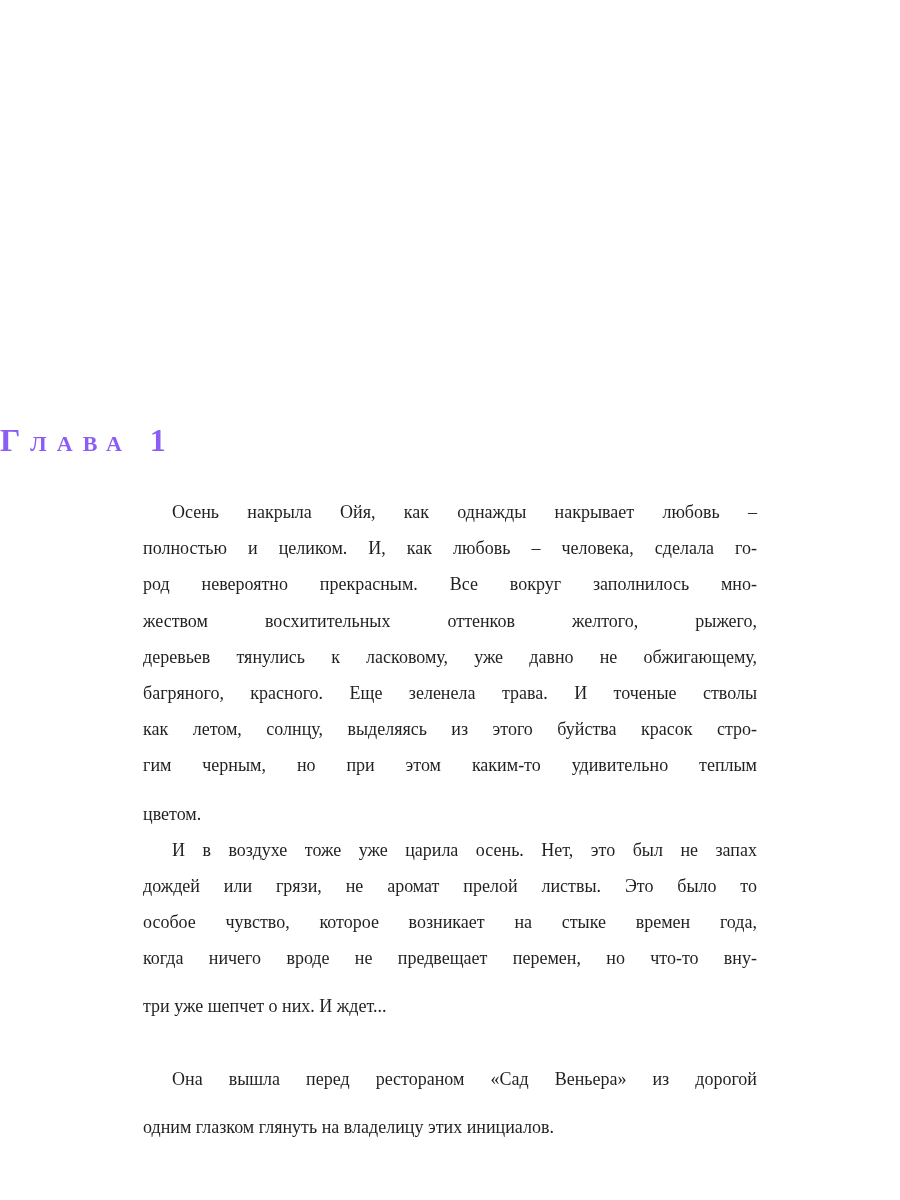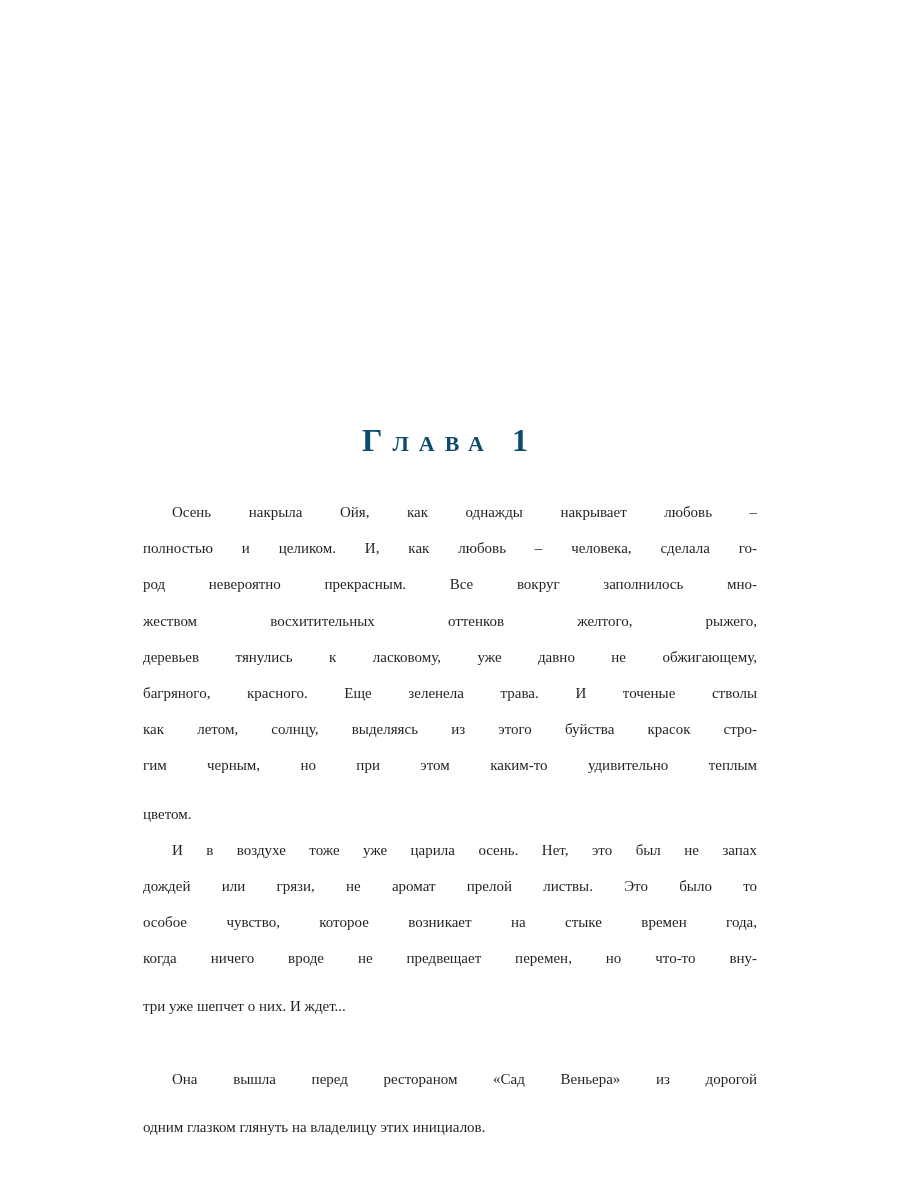--- a/index.html
+++ b/index.html
@@ -19,39 +19,38 @@
     position: absolute;
     left: 0; top: 0;
     width: 900px; height: 1200px;
     background: #ffffff;
   }
   .chapter-title {
     position: absolute;
     top: 418px;
     left: 0;
     width: 900px;
-    text-align: center;
     font-size: 32px;
     font-weight: bold;
     letter-spacing: 10px;
     line-height: 44px;
-    color: #0c4a6e;
+    color: #8b5cf6;
   }
   .chapter-title .word {
     font-variant: small-caps;
   }
   .body {
     position: absolute;
     top: 494px;
     left: 143px;
     width: 614px;
   }
   .para {
     margin: 0;
-    font-size: 15px;
+    font-size: 18px;
     line-height: 36.2px;
     text-align: justify;
     text-align-last: left;
   }
   .line {
     display: block;
     height: 36.2px;
     white-space: nowrap;
     text-align: justify;
     text-align-last: justify;

